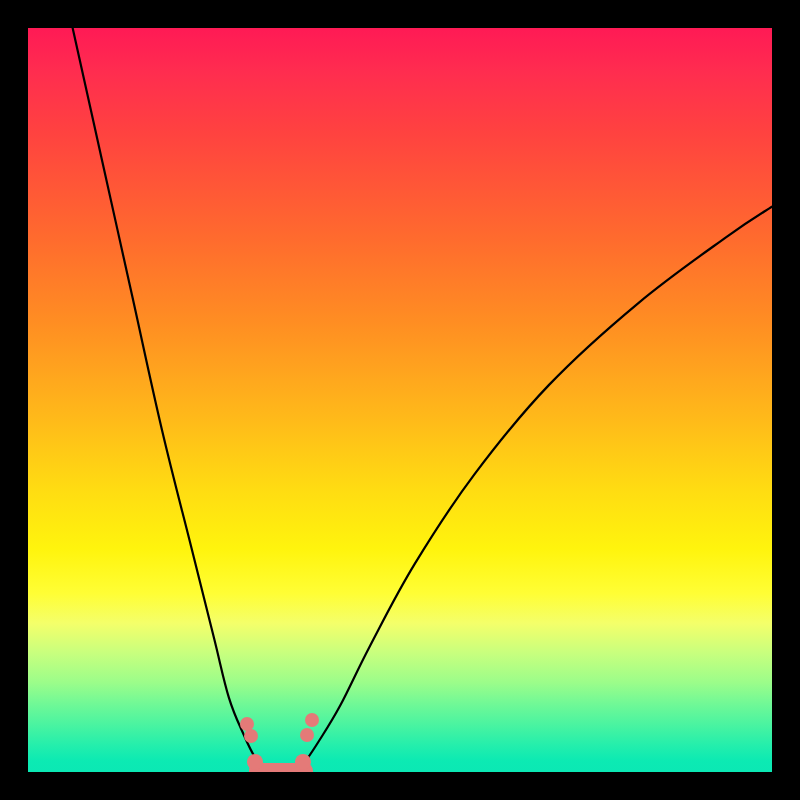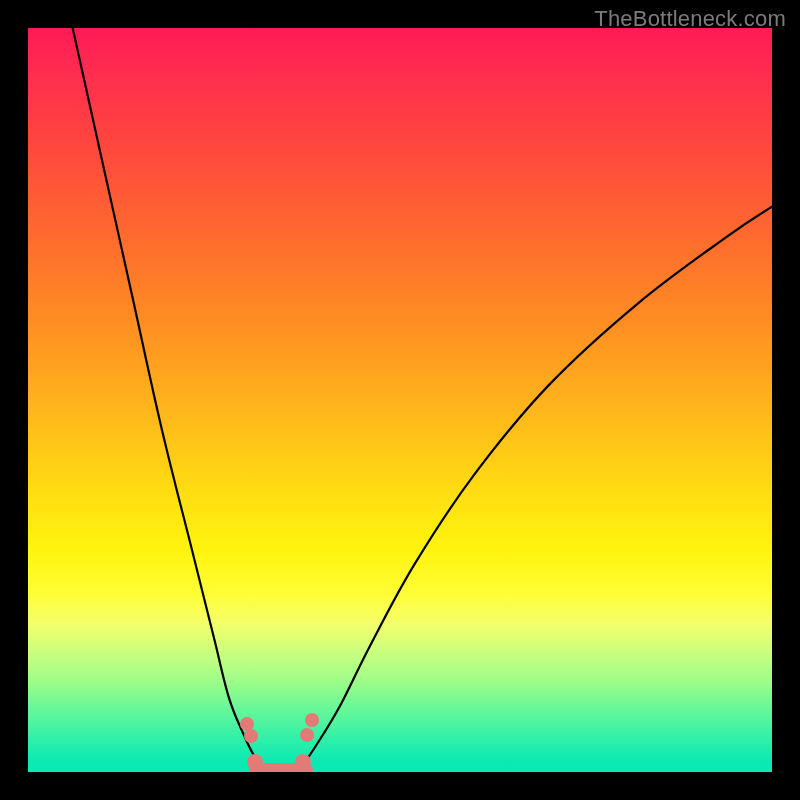--- a/index.html
+++ b/index.html
@@ -93,21 +93,20 @@
     height: 16px;
     background: #e47a78;
     border-radius: 8px;
   }
 </style>
 </head>
 <body>
 
 <div class="frame">
 
-  <div class="watermark">TheBottleneck.com</div>
 
   <div class="plot-outer">
     <div class="plot-inner">
       <div class="gradient"></div>
 
       <svg class="curve" viewBox="0 0 744 744" preserveAspectRatio="none">
         <path id="left-branch" class="curve-path" d="M 44.64 0 C 49.9968 24.105600000000013, 63.686400000000006 85.70880000000008, 74.4 133.92000000000007 C 85.1136 182.13120000000006, 93.44640000000001 219.62879999999998, 104.16000000000001 267.84 C 114.87360000000001 316.05119999999994, 123.20639999999999 356.2272, 133.92 401.76 C 144.6336 447.2928, 154.3056 483.3023999999999, 163.68 520.8 C 173.05440000000002 558.2976, 179.304 583.296, 186 610.08 C 192.696 636.864, 195.52320000000003 652.1904000000001, 200.88000000000002 669.6 C 206.23680000000002 687.0096, 211.0728 696.0863999999999, 215.76 706.8 C 220.44719999999998 717.5136, 222.90239999999997 723.0936, 226.92 729.12 C 230.9376 735.1464, 236.0712 738.2712, 238.08 740.28"></path>
         <path id="right-branch" class="curve-path" d="M 275.28 736.56 C 277.9584 732.5423999999999, 283.46400000000006 724.9536, 290.16 714.24 C 296.856 703.5264, 303.1056 694.4495999999999, 312.47999999999996 677.04 C 321.85439999999994 659.6304, 328.848 642.9648, 342.24 617.52 C 355.632 592.0752, 368.1312 566.4816, 386.88 535.68 C 405.6288 504.87839999999994, 422.2944 478.5408, 446.4 446.4 C 470.50559999999996 414.25919999999996, 491.33759999999995 387.9216, 520.8 357.12 C 550.2624 326.3184, 577.9391999999999 302.06399999999996, 610.0799999999999 275.28 C 642.2207999999999 248.49599999999998, 675.2544 225.72960000000006, 699.36 208.32000000000005 C 723.4656 190.91040000000004, 735.9648 183.91679999999997, 744 178.55999999999995"></path>
       </svg>
 

